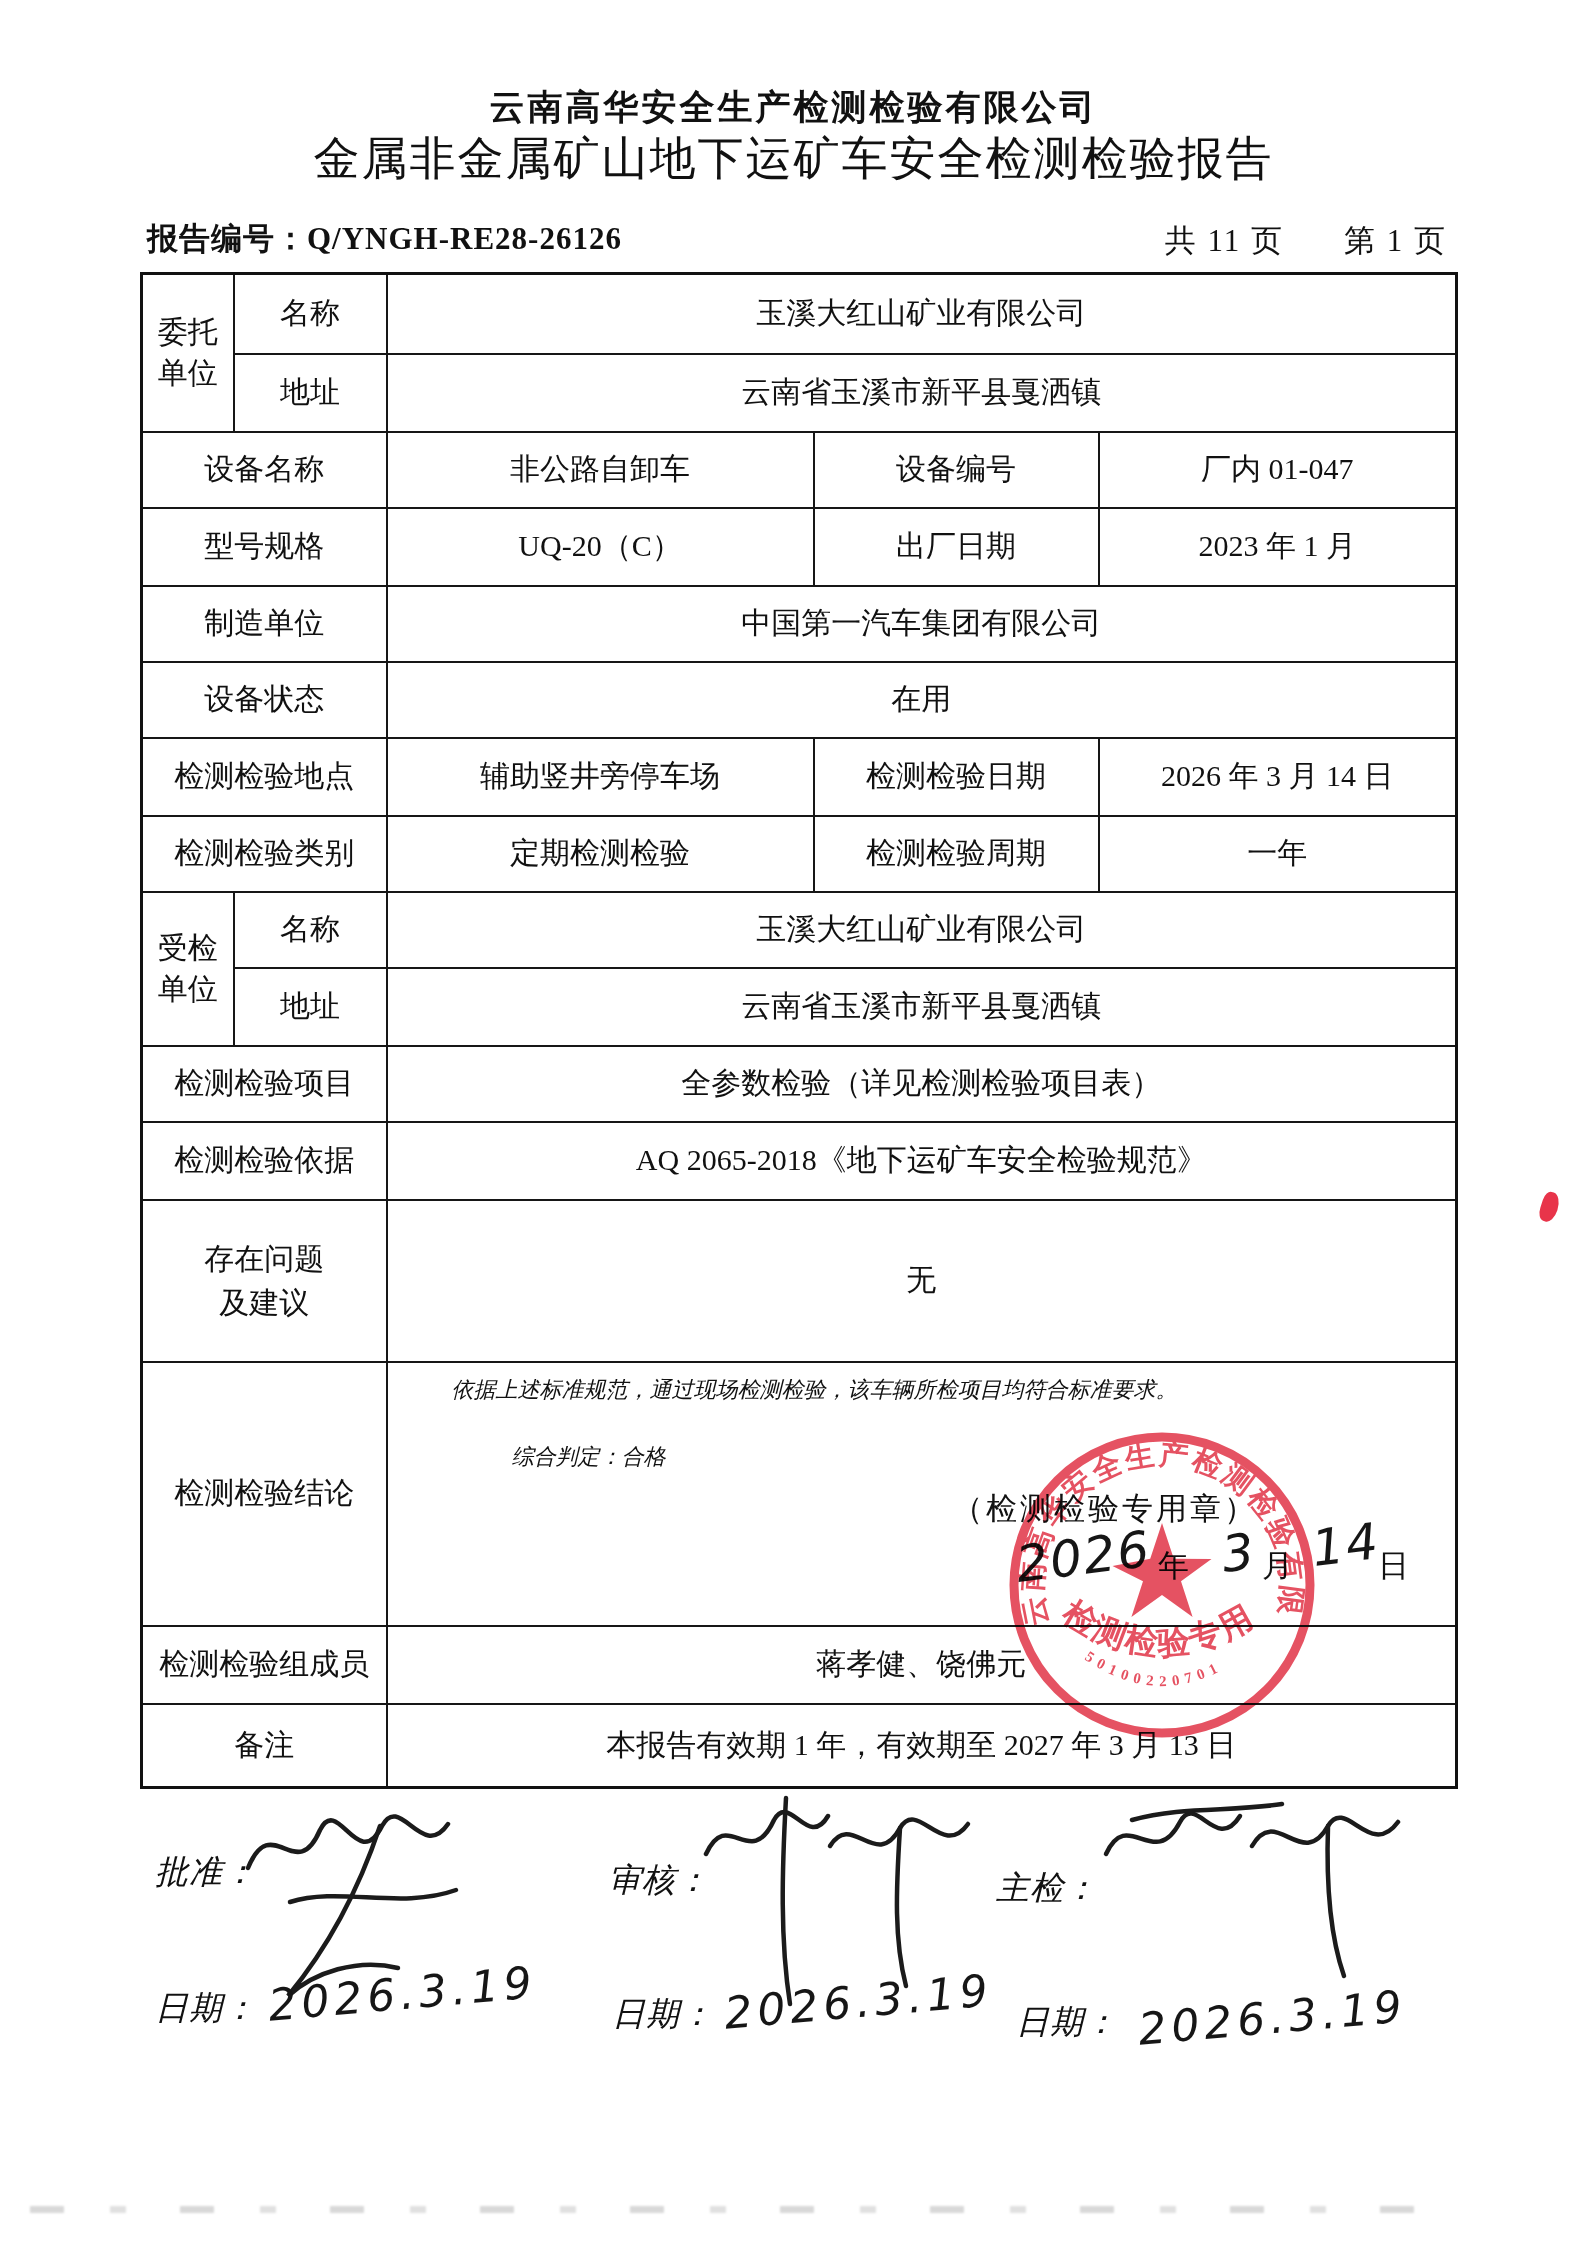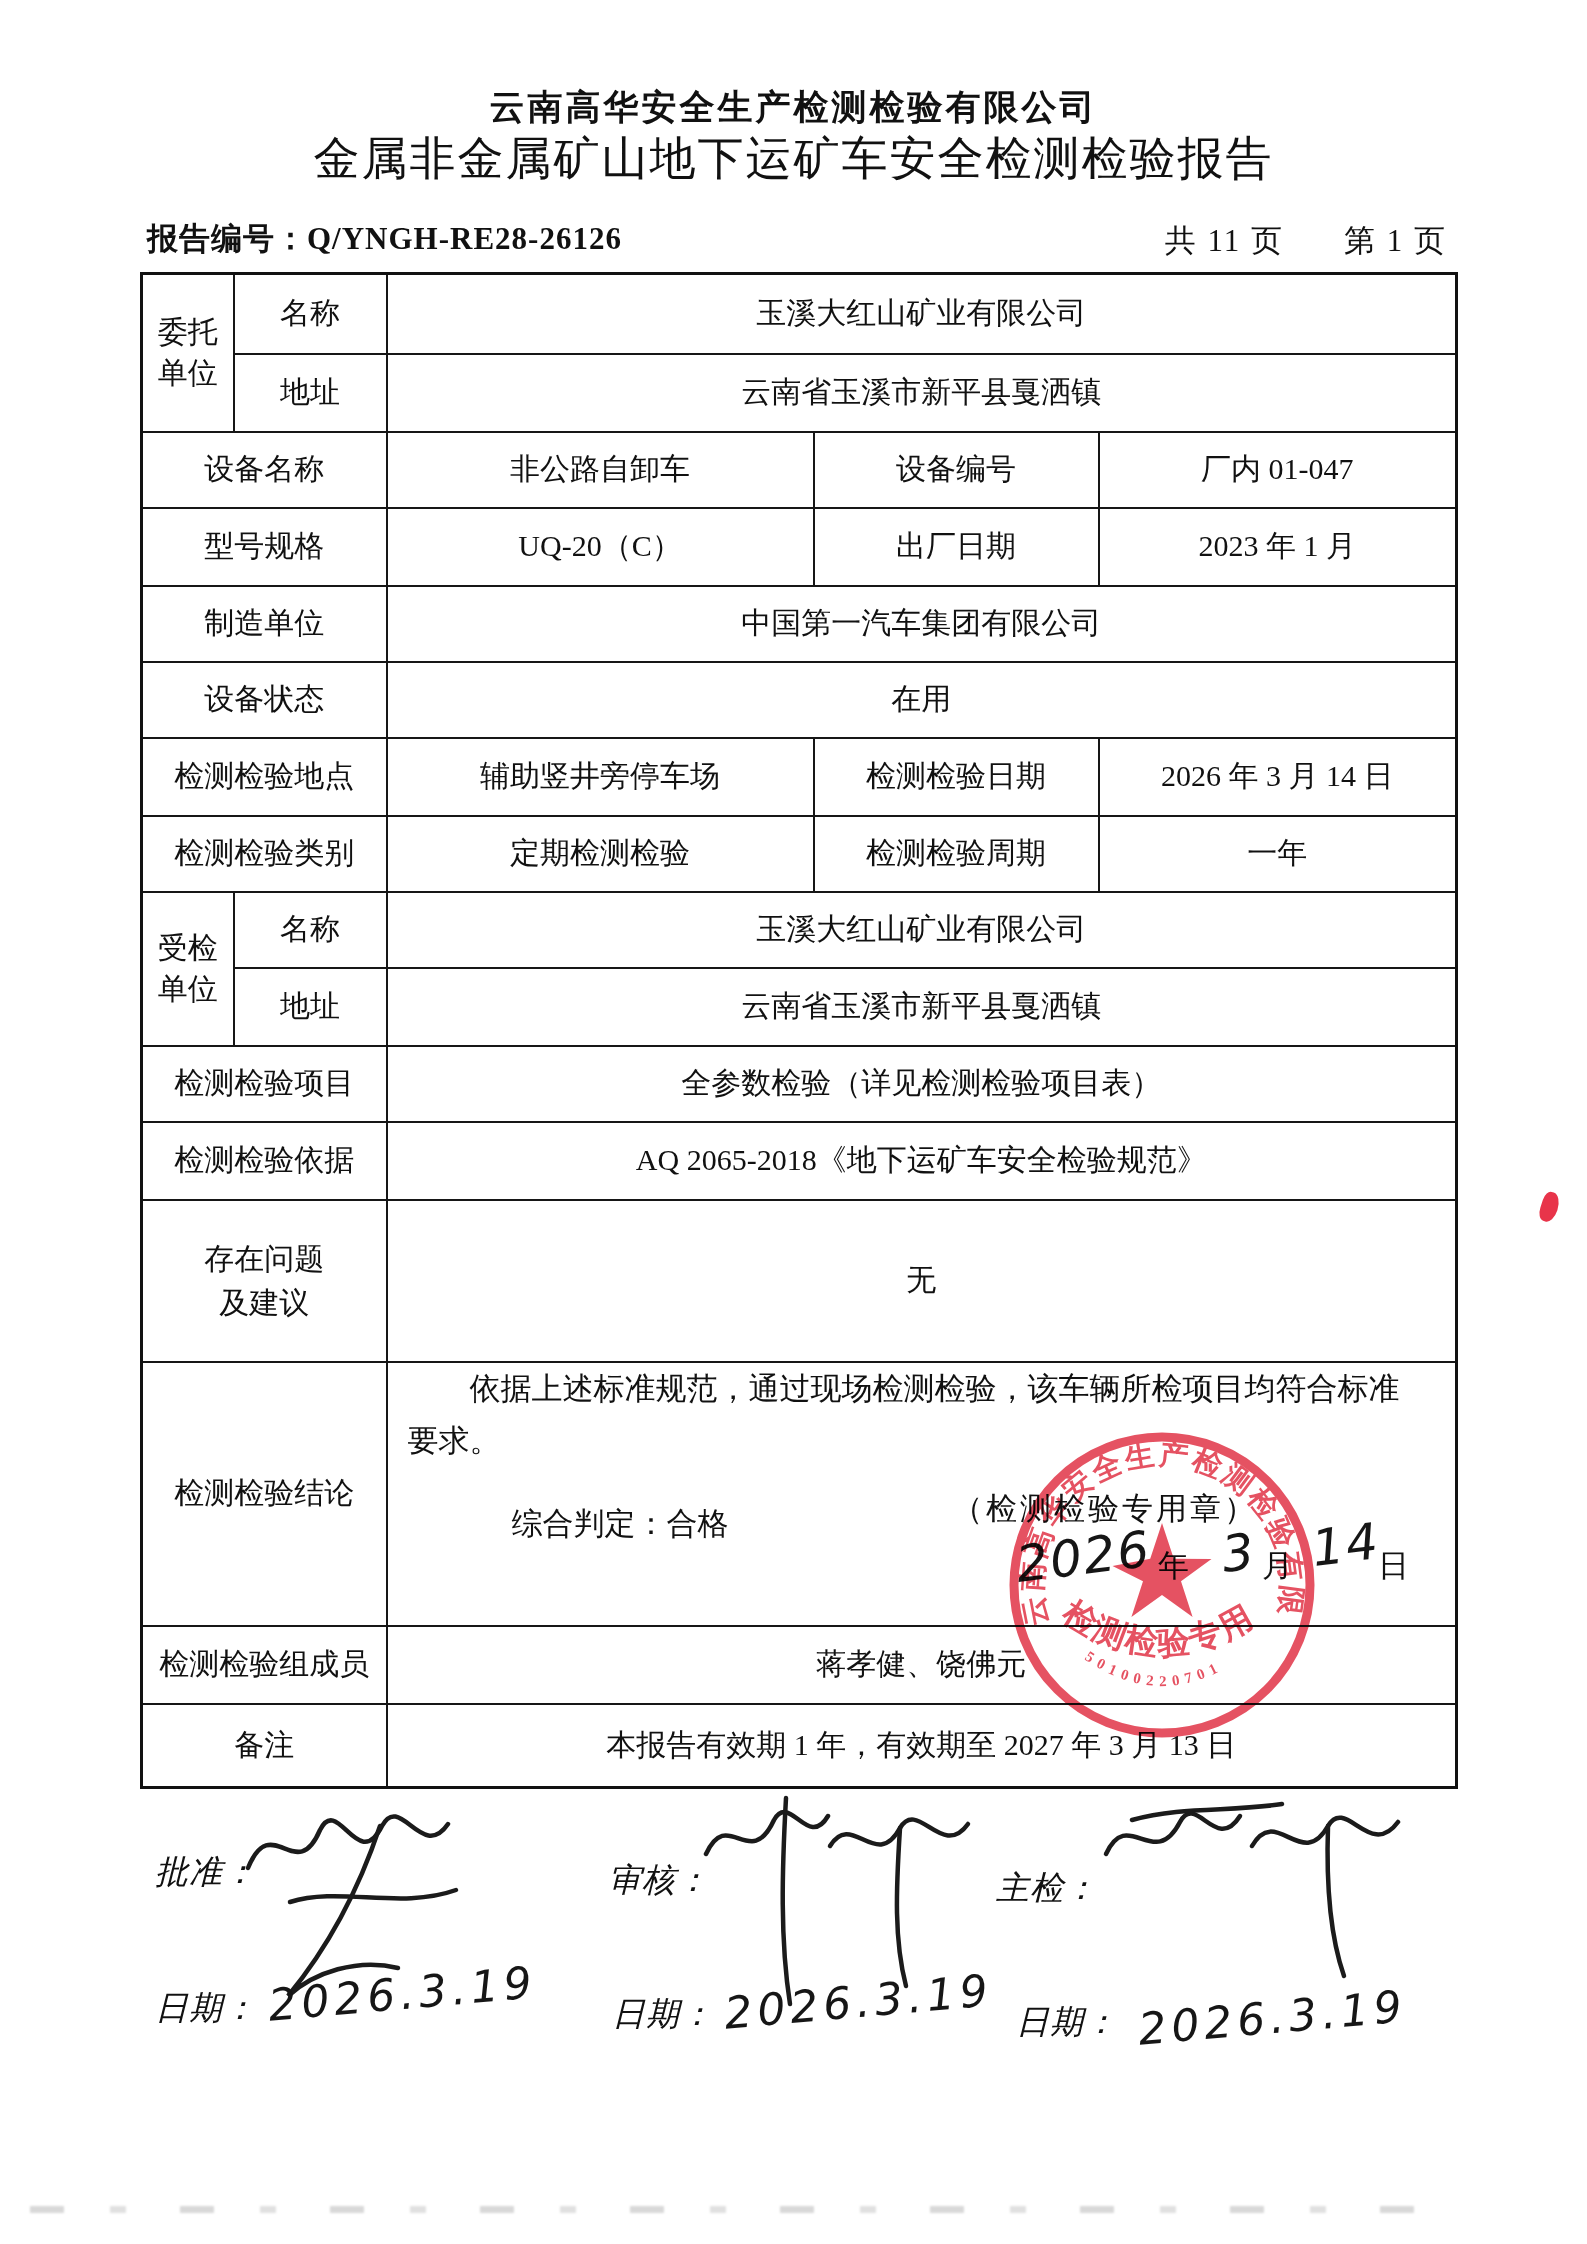--- a/index.html
+++ b/index.html
@@ -21,21 +21,21 @@
   table.report{position:absolute;left:140px;top:272px;width:1315px;
     border-collapse:collapse;table-layout:fixed;}
   table.report td{border:2px solid #161616;text-align:center;vertical-align:middle;
     font-size:30px;padding:0 6px;overflow:hidden;}
   table.report{border:3px solid #111;}
   tr.h80{height:80px}tr.h78{height:78px}tr.h76{height:76px}
   tr.h162{height:162px}tr.h264{height:264px}tr.h84{height:84px}
   td.left{text-align:left;padding-left:18px;}
   .wrap-label{display:inline-block;width:136px;word-break:break-all;line-height:1.45;}
   .concl-cell{vertical-align:top !important;text-align:left !important;}
-  .concl-body{padding:0 22px 0 14px;line-height:1.7;font-size:31px;}
+  .concl-body{padding:8px 22px 0 14px;line-height:1.7;font-size:22px;font-style:italic;}
   .concl-p{text-indent:2em;margin:0;}
   .concl-verdict{margin:30px 0 0 0;padding-left:104px;}
   
   .stamp-caption{position:absolute;left:952px;top:1488px;font-size:31px;letter-spacing:3px;z-index:4;}
   .printed-ymd{position:absolute;font-size:31px;z-index:4;}
   .hand{font-family:"DejaVu Sans",sans-serif;font-style:italic;color:#161616;z-index:5;position:absolute;}
   .hand-big{font-size:50px;transform:rotate(-7deg);letter-spacing:2px;}
   
   :root{--stamp-color:#e23a4c;}
   .stamp{position:absolute;left:1004px;top:1427px;width:316px;height:316px;z-index:6;

